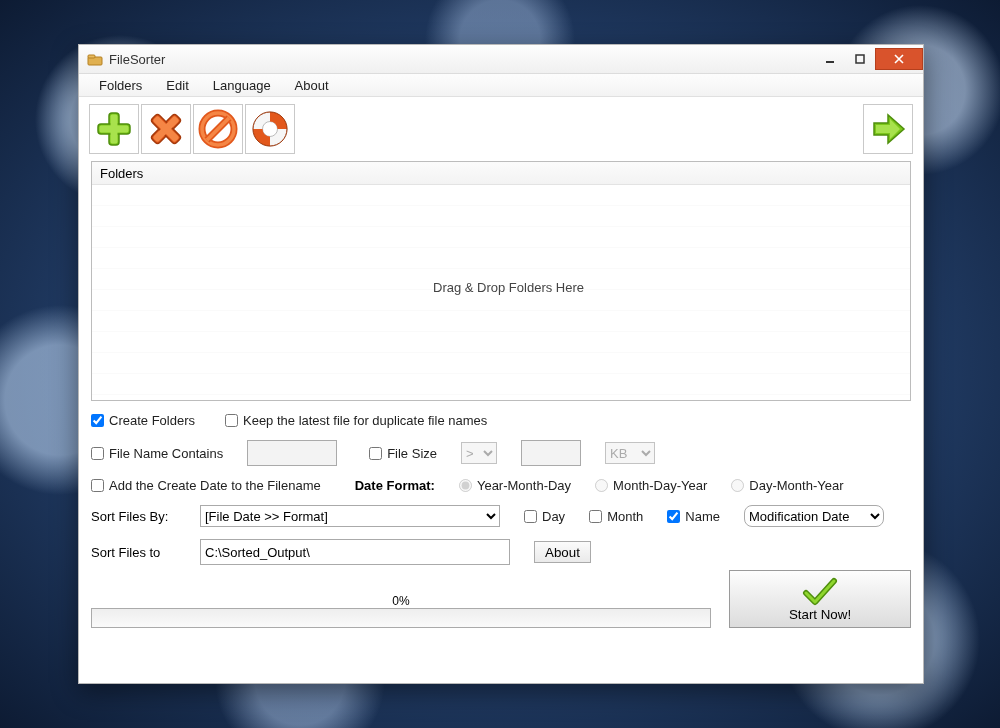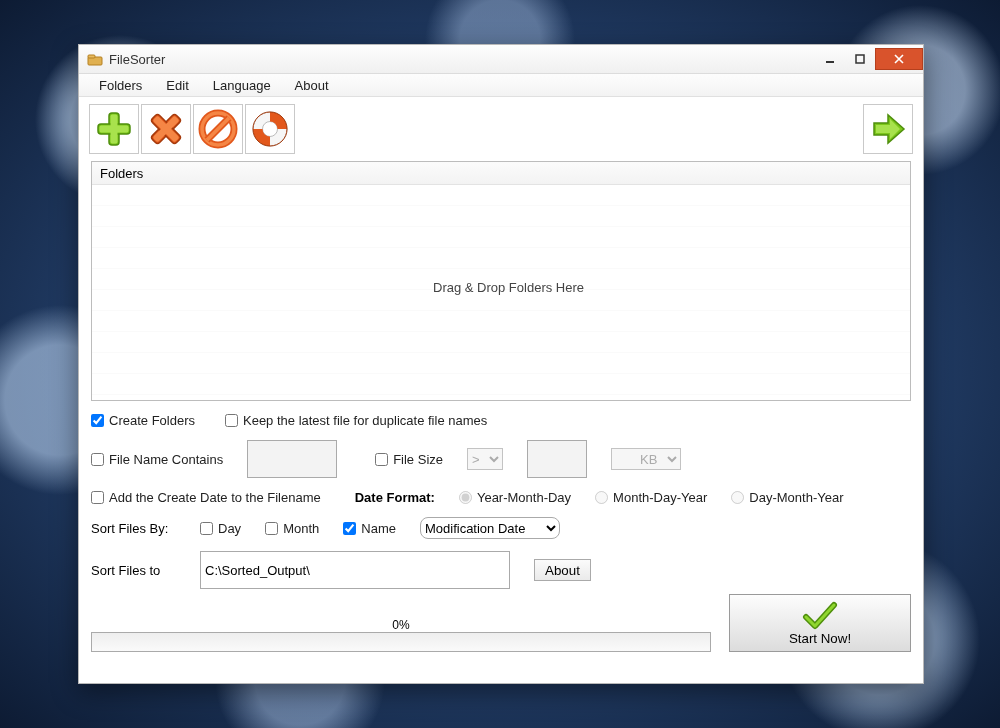--- a/index.html
+++ b/index.html
@@ -33,25 +33,25 @@
   
   .content{position:absolute;left:12px;right:12px;top:116px;bottom:10px;}
   .folders-box{border:1px solid #bcbcbc;background:#fff;height:238px;}
   .folders-head{border-bottom:1px solid #e3e3e3;height:22px;display:flex;align-items:center;padding-left:8px;background:linear-gradient(#fbfbfb,#f3f3f3);}
   .folders-body{height:214px;position:relative;
     background:repeating-linear-gradient(to bottom,#fff 0 20px,#fafafa 20px 21px);}
   .drop-hint{position:absolute;left:15px;right:0;top:95px;text-align:center;color:#444;}
   .row{display:flex;align-items:center;margin-top:12px;gap:24px;flex-wrap:wrap;}
   .row label{display:flex;align-items:center;gap:5px;color:#222;}
   input[type=checkbox],input[type=radio]{margin:0;}
-  input[type=text]{height:20px;border:1px solid #aaa;padding:8px 4px;background:#fff;font:inherit;}
+  input[type=text]{height:20px;border:1px solid #aaa;padding:2px 4px;background:#fff;font:inherit;}
   input[type=text]:disabled{background:#f3f3f3;color:#888;}
   select{height:22px;border:1px solid #aaa;background:#fff;font:inherit;}
   select:disabled{background:#f3f3f3;color:#888;}
-  .kb{width:70px;padding-left:24px;}
+  .kb{width:50px;}
   .small-in{width:80px;}
   .sel-op{width:36px;}
   .sortby{width:300px;}
   .datetype{width:140px;border-radius:8px;}
   .pathin{width:300px;}
   .browse{height:22px;border:1px solid #aaa;background:linear-gradient(#fbfbfb,#eaeaea);padding:0 10px;}
   .bottom-area{display:flex;gap:18px;margin-top:5px;align-items:flex-end;}
   .prog-col{flex:1;}
   .pct{text-align:center;font-size:12px;margin-top:6px;}
   .progress{height:18px;border:1px solid #aaa;background:linear-gradient(#eee,#fafafa);}
@@ -164,21 +164,21 @@
         <span>Keep the latest file for duplicate file names</span>
       </label>
     </div>
 
     <div class="row">
       <label>
         <input type="checkbox" style="">
         <span>File Name Contains</span>
       </label>
       <input type="text" class="small-in" disabled="" style="">
-      <label style="margin-left:14px;">
+      <label style="margin-left:8px;">
         <input type="checkbox" style="">
         <span>File Size</span>
       </label>
       <select class="sel-op" disabled="">
         <option>&gt;</option>
       </select>
       <input type="text" style="width: 50px;" disabled="">
       <select class="kb" disabled="">
         <option>KB</option>
       </select>
@@ -199,20 +199,23 @@
         <span>Month-Day-Year</span>
       </label>
       <label class="muted">
         <input type="radio" name="df" disabled="" style="">
         <span>Day-Month-Year</span>
       </label>
     </div>
 
     <div class="row">
       <span class="rowlabel">Sort Files By:</span>
+      <select class="sortby">
+        <option>[File Date &gt;&gt; Format]</option>
+      </select>
       <label>
         <input type="checkbox" style="">
           <span>Day</span>
       </label>
       <label>
         <input type="checkbox" style="">
           <span>Month</span>
       </label>
       <label>
         <input type="checkbox" checked="" style="">

